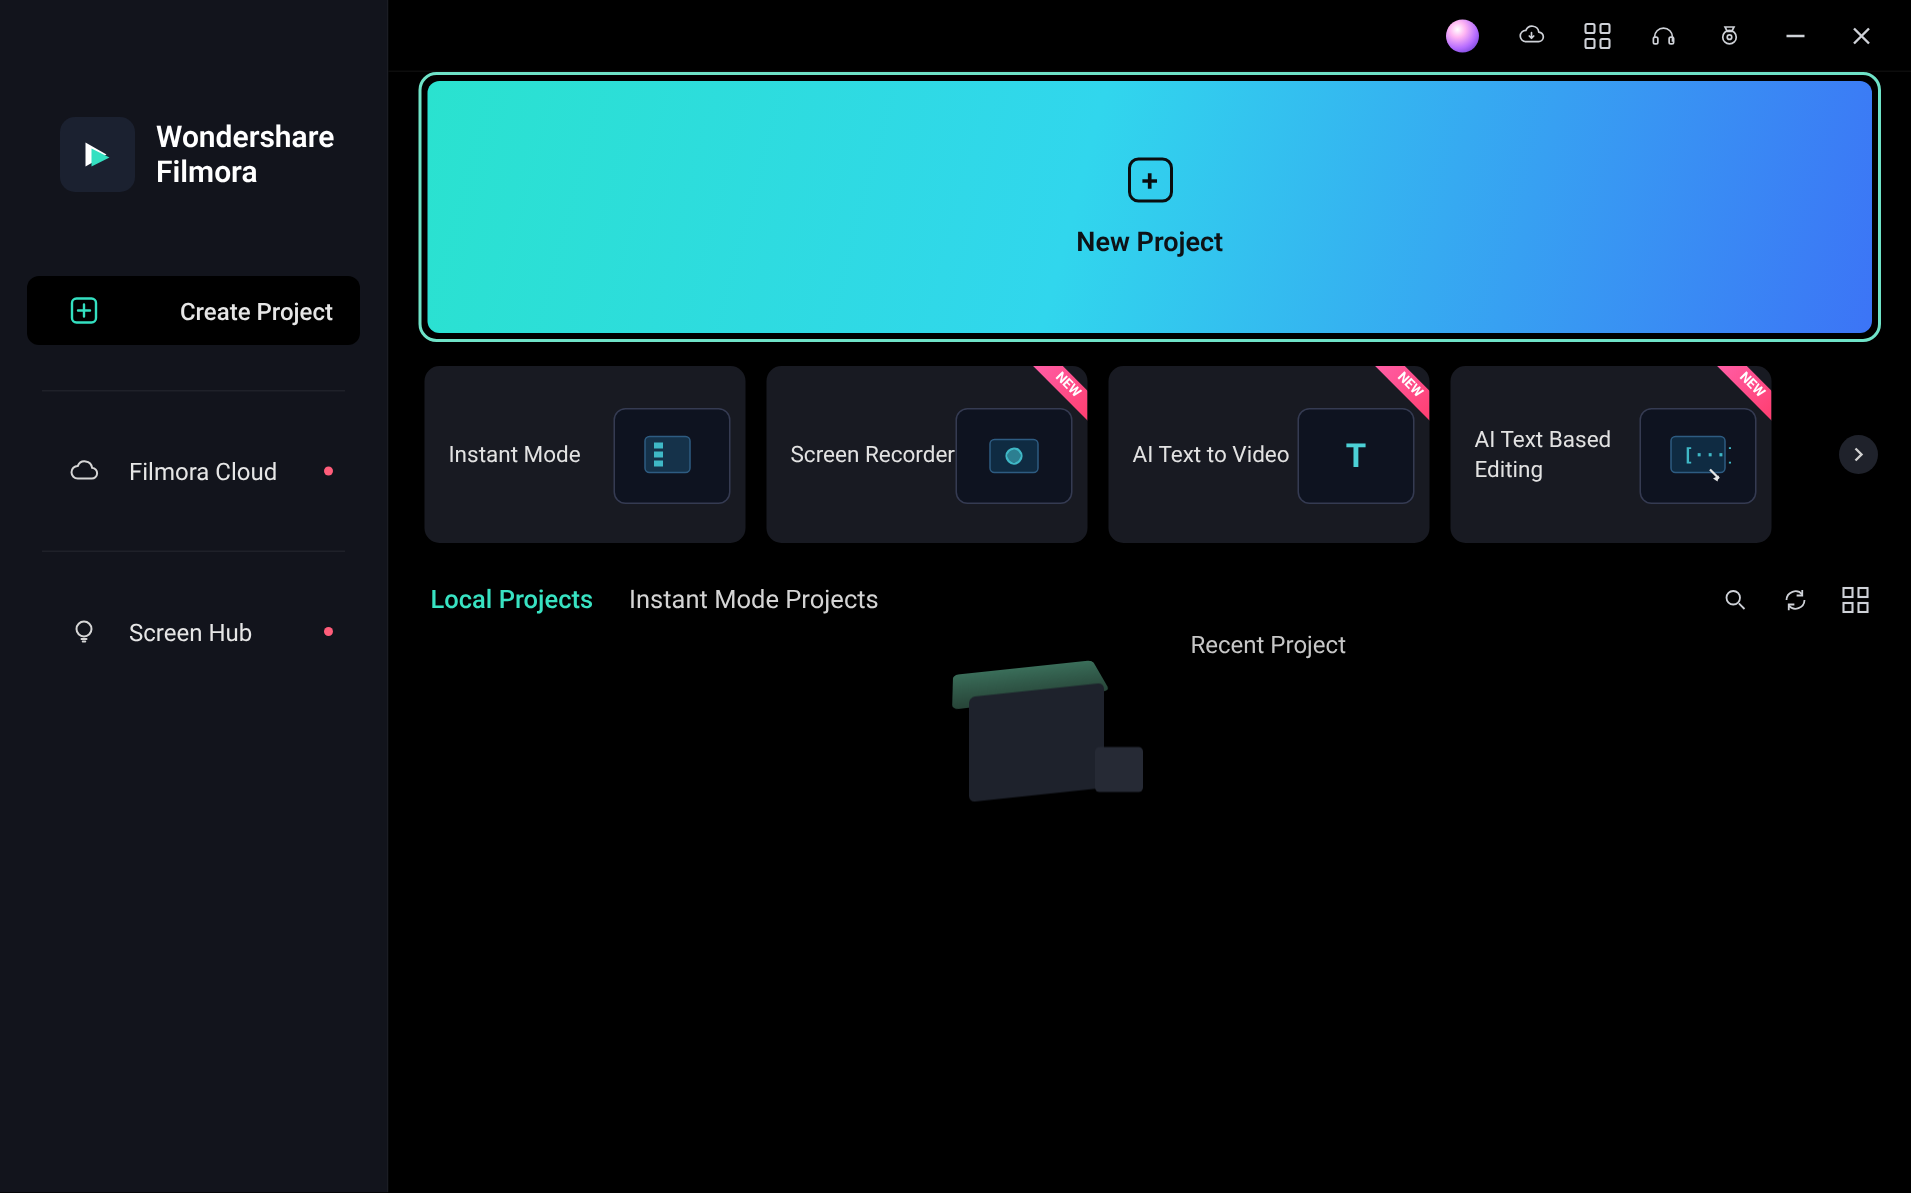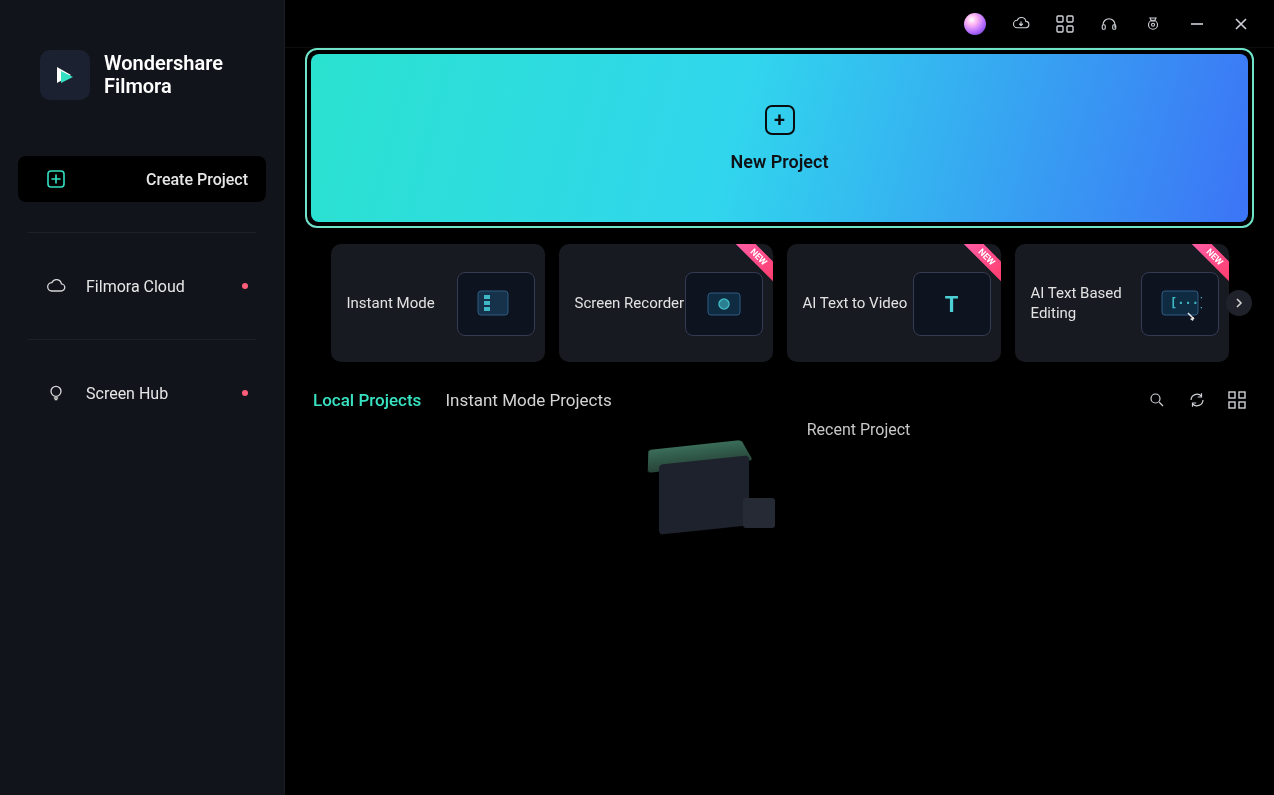--- a/index.html
+++ b/index.html
@@ -8,25 +8,25 @@
     height: 795px;
     background: #000000;
     color: #e0e0e0;
     font-family: -apple-system, "Segoe UI", Roboto, sans-serif;
     display: flex;
     overflow: hidden;
   }
 
   
   .sidebar {
-    width: 285px;
+    width: 259px;
     height: 100%;
     background: #12141c;
     border-right: 1px solid rgba(255,255,255,0.04);
-    padding: 50px 18px 0 18px;
+    padding: 78px 18px 0 18px;
     display: flex;
     flex-direction: column;
   }
   .brand {
     display: flex;
     align-items: center;
     gap: 14px;
     padding-left: 22px;
     margin-bottom: 56px;
   }
@@ -176,21 +176,20 @@
     font-weight: 600;
   }
 
   
   .cards-row {
     display: flex;
     gap: 14px;
     padding: 0 24px;
     align-items: center;
     position: relative;
-    justify-content: center;
   }
   .card {
     position: relative;
     width: 214px;
     height: 118px;
     background: #181a22;
     border-radius: 10px;
     padding: 14px 16px;
     color: #e2e2e2;
     font-size: 15px;

